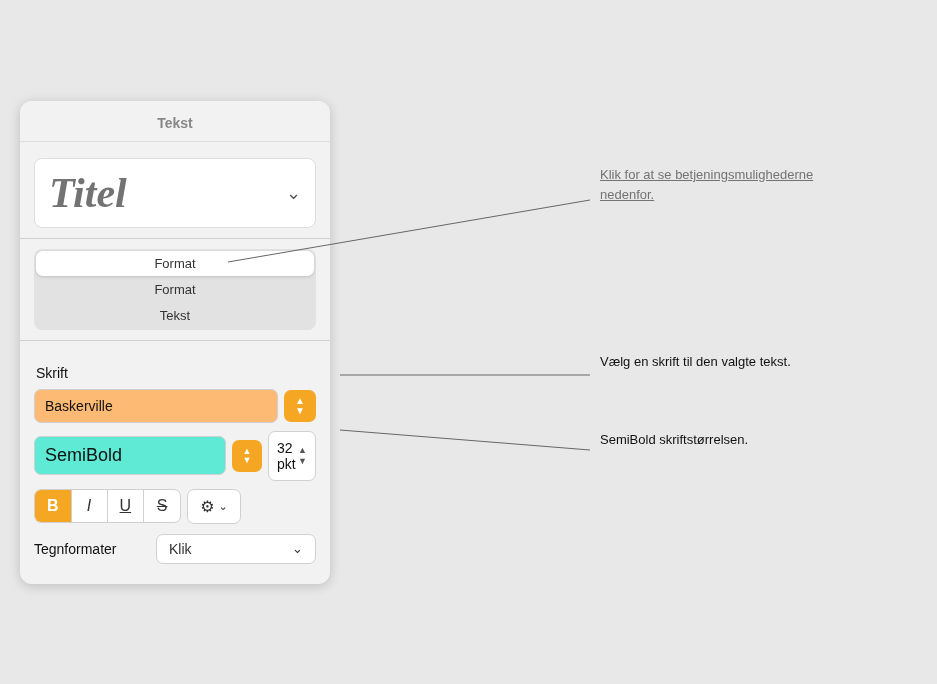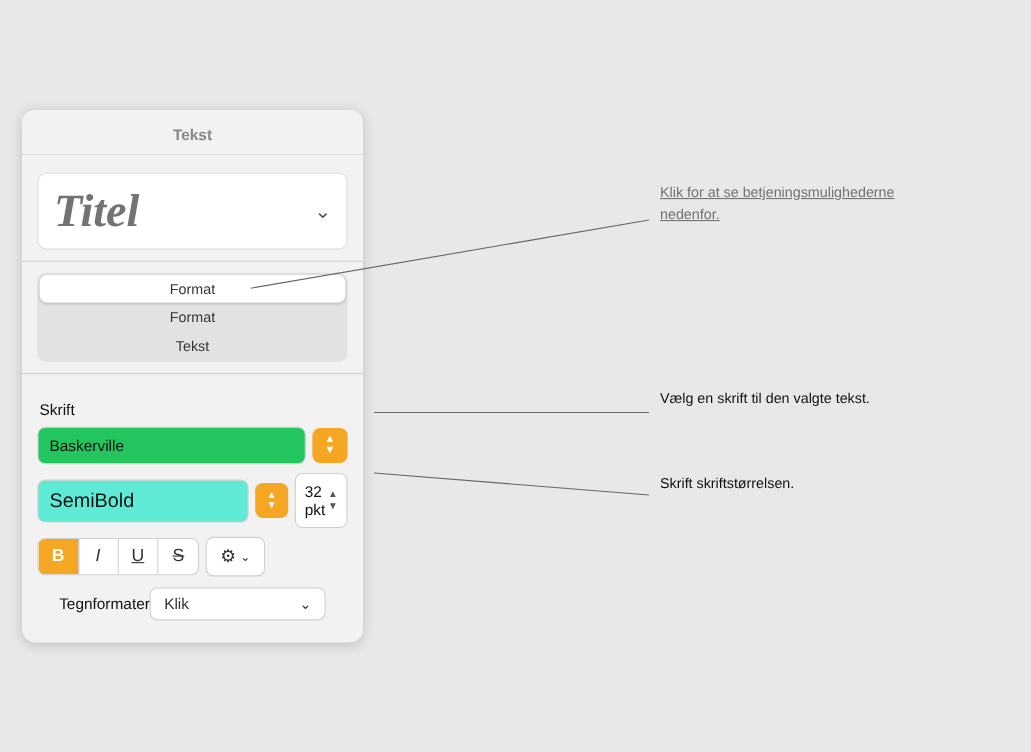--- a/index.html
+++ b/index.html
@@ -110,21 +110,21 @@
 
     .font-name-row {
       margin: 0 14px 8px;
       display: flex;
       align-items: center;
       gap: 6px;
     }
 
     .font-name-field {
       flex: 1;
-      background: #22c55e;
+      background: #fdba74;
       border: 1px solid #d0d0d0;
       border-radius: 7px;
       padding: 8px 10px;
       font-size: 14px;
       color: #111;
       display: flex;
       align-items: center;
       justify-content: space-between;
     }
 
@@ -264,21 +264,21 @@
       cursor: pointer;
       display: flex;
       align-items: center;
       gap: 4px;
     }
 
     .tegnformater-row {
       margin: 0 14px;
       display: flex;
       align-items: center;
-      justify-content: center;
+      justify-content: space-between;
     }
 
     .tegnformater-label {
       font-size: 14px;
       color: #111;
       font-weight: 400;
     }
 
     .tegnformater-dropdown {
       background: #fff;
@@ -412,15 +412,15 @@
 
   <div style="position:absolute; left: 600px; top: 165px; font-size:13px; color:#737373; line-height:1.5; max-width:220px;text-decoration:underline;">
     <span>Klik for at se betjeningsmulighederne nedenfor.</span>
   </div>
 
   <div style="position:absolute; left: 600px; top: 352px; font-size:13px; color:#111; line-height:1.5; max-width:220px;">
     <span>Vælg en skrift til den valgte tekst.</span>
   </div>
 
   <div style="position:absolute; left: 600px; top: 430px; font-size:13px; color:#111; line-height:1.5; max-width:220px;">
-    <span>Skrift skriftstørrelsen.</span>
+    <span>SemiBold skriftstørrelsen.</span>
   </div>
 </div>
 
 </body></html>

